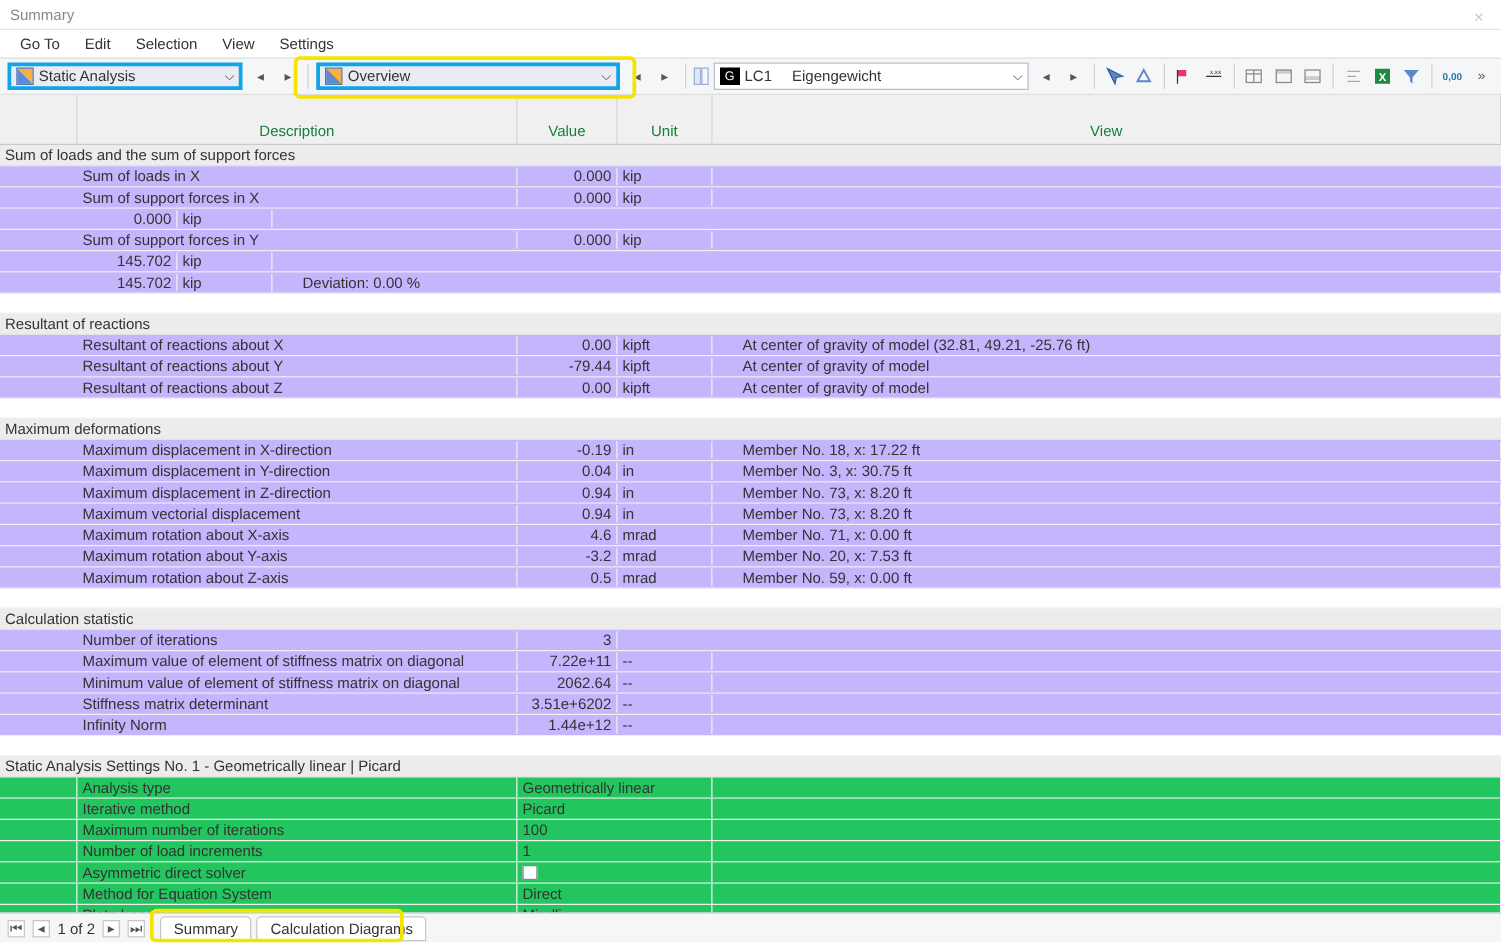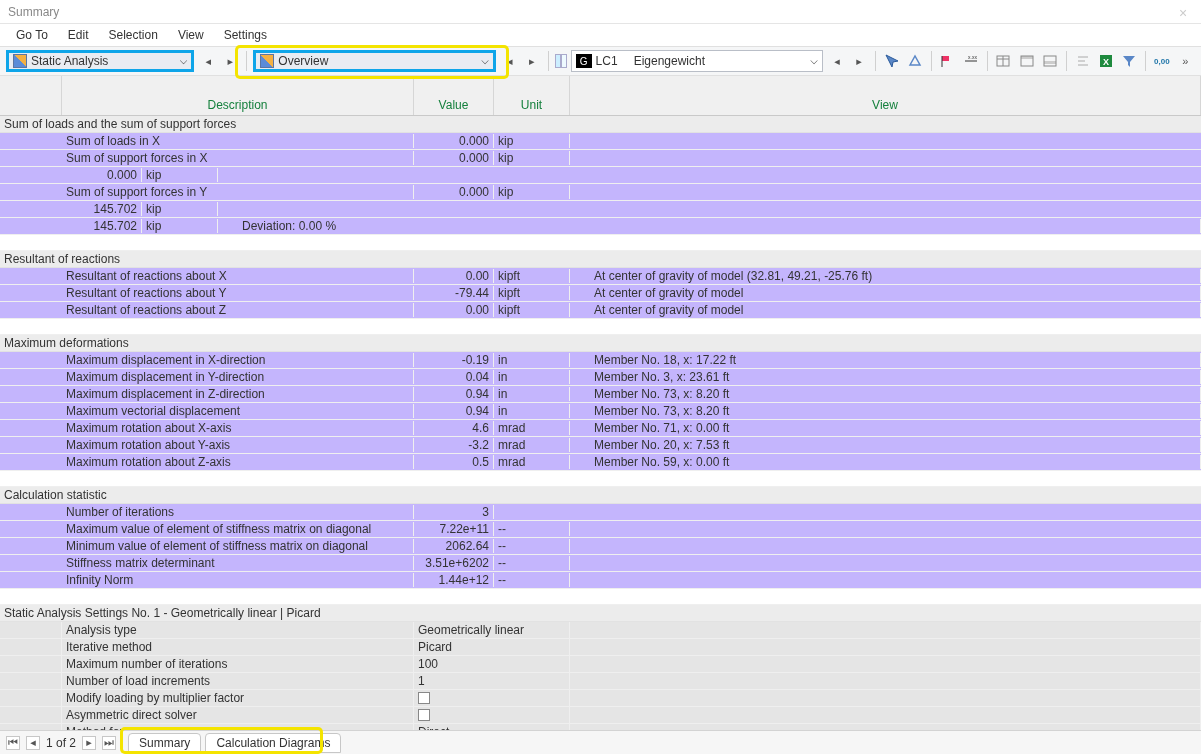--- a/index.html
+++ b/index.html
@@ -35,21 +35,21 @@
 .section-hdr { display: flex; align-items: center; height: 17px; background: #ececec; border-bottom: 1px solid #e2e2e2; padding-left: 4px; font-weight: normal; color: #333; }
 .blankrow { height: 16px; background: #fff; border-bottom: 1px solid #efefef; }
 .row { display: flex; height: 17px; border-bottom: 1px solid #efefef; }
 .row .c { border-right: 1px solid #efefef; padding: 0 4px; display: flex; align-items: center; overflow: hidden; white-space: nowrap; }
 .row .c.sel { width: 62px; }
 .row .c.desc { width: 352px; }
 .row .c.val { width: 80px; justify-content: flex-end; }
 .row .c.unit { width: 76px; }
 .row .c.notes { flex: 1; margin-left: 20px; }
 .yellow { background: #c4b5fd; align-items: center; }
-.cyan { background: #e5e5e5; }
+.cyan { background: #22c55e; }
 .chk { width: 12px; height: 12px; border: 1px solid #888; background: #fff; display: inline-block; }
 .footer { position: absolute; bottom: 0; left: 0; right: 0; height: 24px; display: flex; align-items: center; background: #f6f6f6; border-top: 1px solid #d3d3d3; padding: 0 6px; gap: 6px; }
 .footer .nb { width: 14px; height: 14px; display: flex; align-items: center; justify-content: center; font-size: 11px; color: #555; background: #fff; border: 1px solid #c7c7c7; }
 .footer .tabs { display: flex; margin-left: 6px; gap: 4px; }
 .footer .tab { height: 20px; padding: 0 10px; display: flex; align-items: center; border: 1px solid #c7c7c7; border-top-left-radius: 4px; border-top-right-radius: 4px; background: #fff; font-size: 12px; }
 .tb-icn { width: 16px; height: 16px; display: inline-block; }
 .tb-icn svg { width: 16px; height: 16px; display: block; }
 .cycswatch { display: flex; gap: 0; }
 .cs { width: 6px; height: 14px; border: 1px solid #aac; }
 .cs.a { background: #cceeff; }
@@ -279,21 +279,21 @@
       <div class="c desc">Maximum displacement in X-direction</div>
       <div class="c val">-0.19</div>
       <div class="c unit">in</div>
       <div class="c notes">Member No. 18, x: 17.22 ft</div>
     </div>
   <div class="row yellow">
       <div class="c sel"></div>
       <div class="c desc">Maximum displacement in Y-direction</div>
       <div class="c val">0.04</div>
       <div class="c unit">in</div>
-      <div class="c notes">Member No. 3, x: 23.61 ft</div>
+      <div class="c notes">Member No. 3, x: 30.75 ft</div>
     </div>
   <div class="row yellow">
       <div class="c sel"></div>
       <div class="c desc">Maximum displacement in Z-direction</div>
       <div class="c val">0.94</div>
       <div class="c unit">in</div>
       <div class="c notes">Member No. 73, x: 8.20 ft</div>
     </div>
   <div class="row yellow">
       <div class="c sel"></div>
@@ -379,28 +379,20 @@
   <div class="row cyan">
       <div class="c sel"></div>
       <div class="c desc">Maximum number of iterations</div>
       <div class="c val" style="justify-content:flex-start;width:156px">100</div>
       <div class="c notes"></div>
     </div>
   <div class="row cyan">
       <div class="c sel"></div>
       <div class="c desc">Number of load increments</div>
       <div class="c val" style="justify-content:flex-start;width:156px">1</div>
-      <div class="c notes"></div>
-    </div>
-  <div class="row cyan">
-      <div class="c sel"></div>
-      <div class="c desc">Modify loading by multiplier factor</div>
-      <div class="c val" style="justify-content:flex-start;width:156px">
-        <span class="chk"></span>
-      </div>
       <div class="c notes"></div>
     </div>
   <div class="row cyan">
       <div class="c sel"></div>
       <div class="c desc">Asymmetric direct solver</div>
       <div class="c val" style="justify-content:flex-start;width:156px">
         <span class="chk"></span>
       </div>
       <div class="c notes"></div>
     </div>

